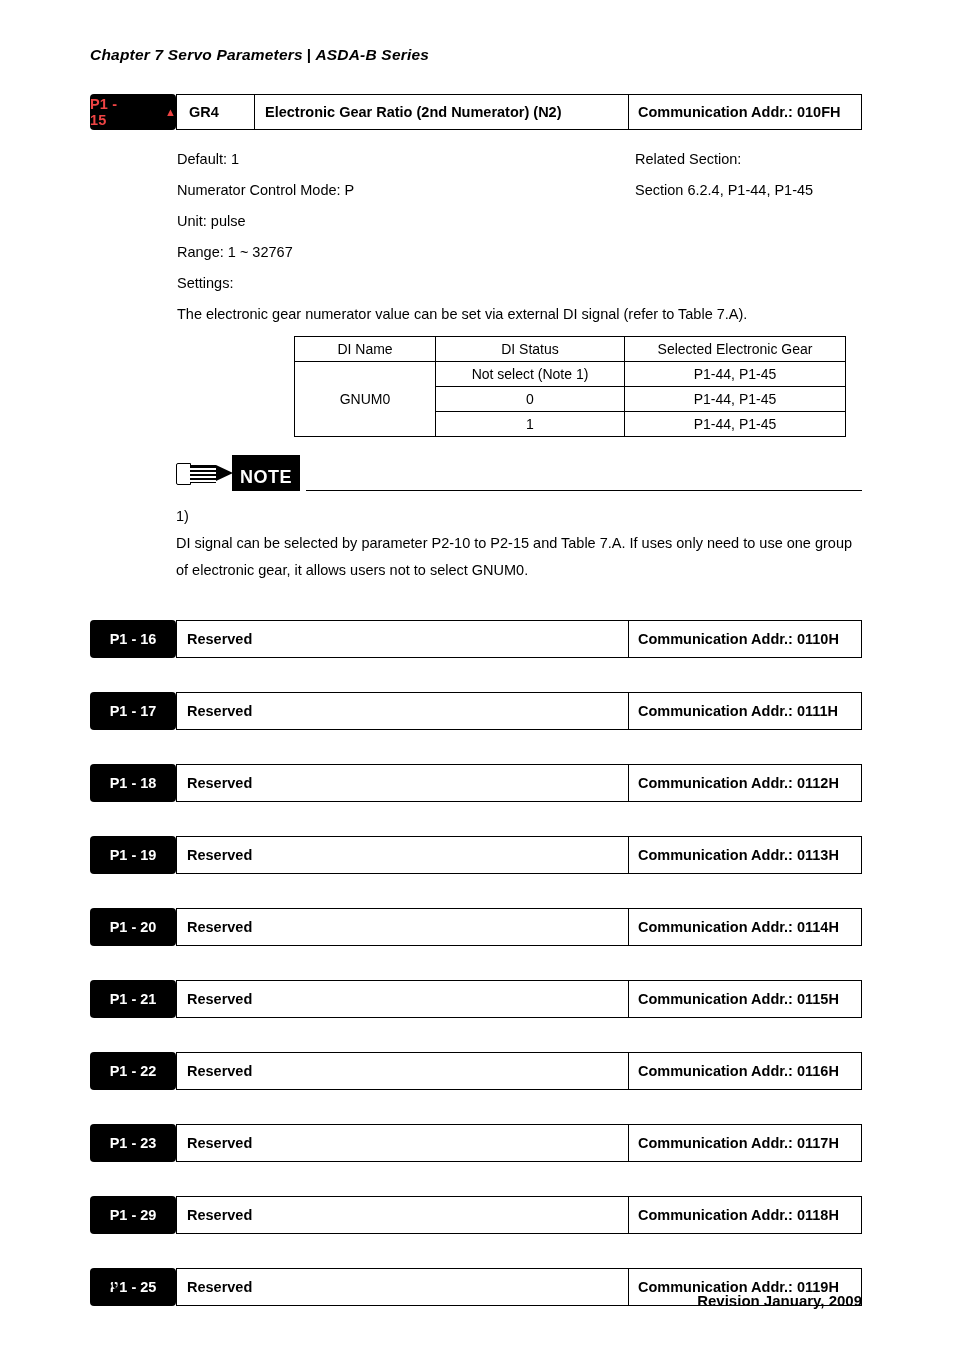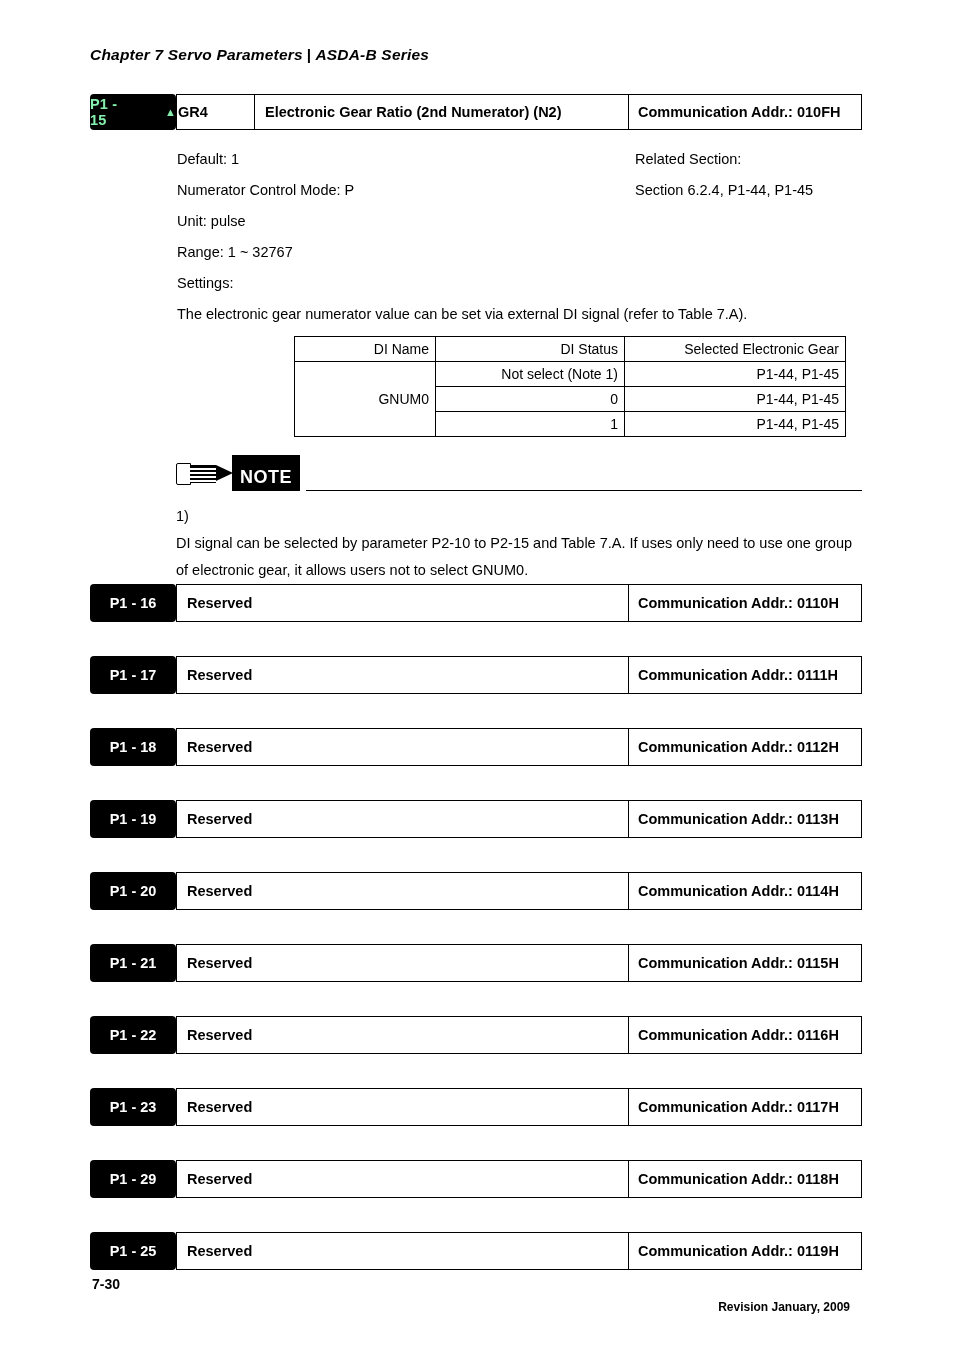--- a/index.html
+++ b/index.html
@@ -46,21 +46,21 @@
   }
   
   .param-row {
     display: flex;
     align-items: stretch;
     height: 36px;
   }
   .tag {
     width: 86px;
     background: #000000;
-    color: #86efac;
+    color: #ef4444;
     font-size: 14.5px;
     font-weight: bold;
     display: flex;
     align-items: center;
     justify-content: center;
     border-radius: 4px;
     flex: none;
     letter-spacing: 0.2px;
     gap: 42px;
   }
@@ -75,21 +75,21 @@
     border: 1px solid #000000;
     display: flex;
     align-items: stretch;
     box-sizing: border-box;
   }
   .cell-gr {
     width: 78px;
     border-right: 1px solid #000000;
     display: flex;
     align-items: center;
-    padding-left: 1px;
+    padding-left: 12px;
     font-size: 14.5px;
     font-weight: bold;
     box-sizing: border-box;
   }
   .cell-name {
     flex: 1;
     border-right: 1px solid #000000;
     display: flex;
     align-items: center;
     padding-left: 10px;
@@ -136,21 +136,21 @@
   }
   
   .di-table {
     margin-top: 6px;
     margin-left: 118px;
     border-collapse: collapse;
     font-size: 14px;
   }
   .di-table td {
     border: 1px solid #000000;
-    text-align: right;
+    text-align: center;
     height: 24px;
     padding: 0 6px;
     font-size: 14px;
   }
   .di-table td.c1 { width: 128px; }
   .di-table td.c2 { width: 176px; }
   .di-table td.c3 { width: 208px; }
 
   
   .note-wrap {
@@ -227,20 +227,21 @@
     width: 36px;
     vertical-align: top;
   }
   .note-body .txt {
     display: inline-block;
     width: 690px;
     vertical-align: top;
   }
   
   .reserved-list {
+    margin-top: 36px;
   }
   .res-row {
     display: flex;
     align-items: stretch;
     height: 38px;
     margin-bottom: 34px;
   }
   .res-tag {
     width: 86px;
     background: #000000;
@@ -282,25 +283,24 @@
   
   .footer-left {
     position: absolute;
     left: 92px;
     top: 1276px;
     font-size: 14px;
     font-weight: bold;
   }
   .footer-right {
     position: absolute;
-    right: 104px;
+    right: 92px;
     top: 1292px;
-    font-size: 12px;
-    font-weight: bold;
-    margin-top: 8px;
+    font-size: 15px;
+    font-weight: bold;
   }
 </style>
 </head>
 <body>
 
 <div class="page">
 
   <div class="header">
     <span>Chapter 7  Servo Parameters</span><span class="sep">|</span><span>ASDA-B Series</span>
   </div>

